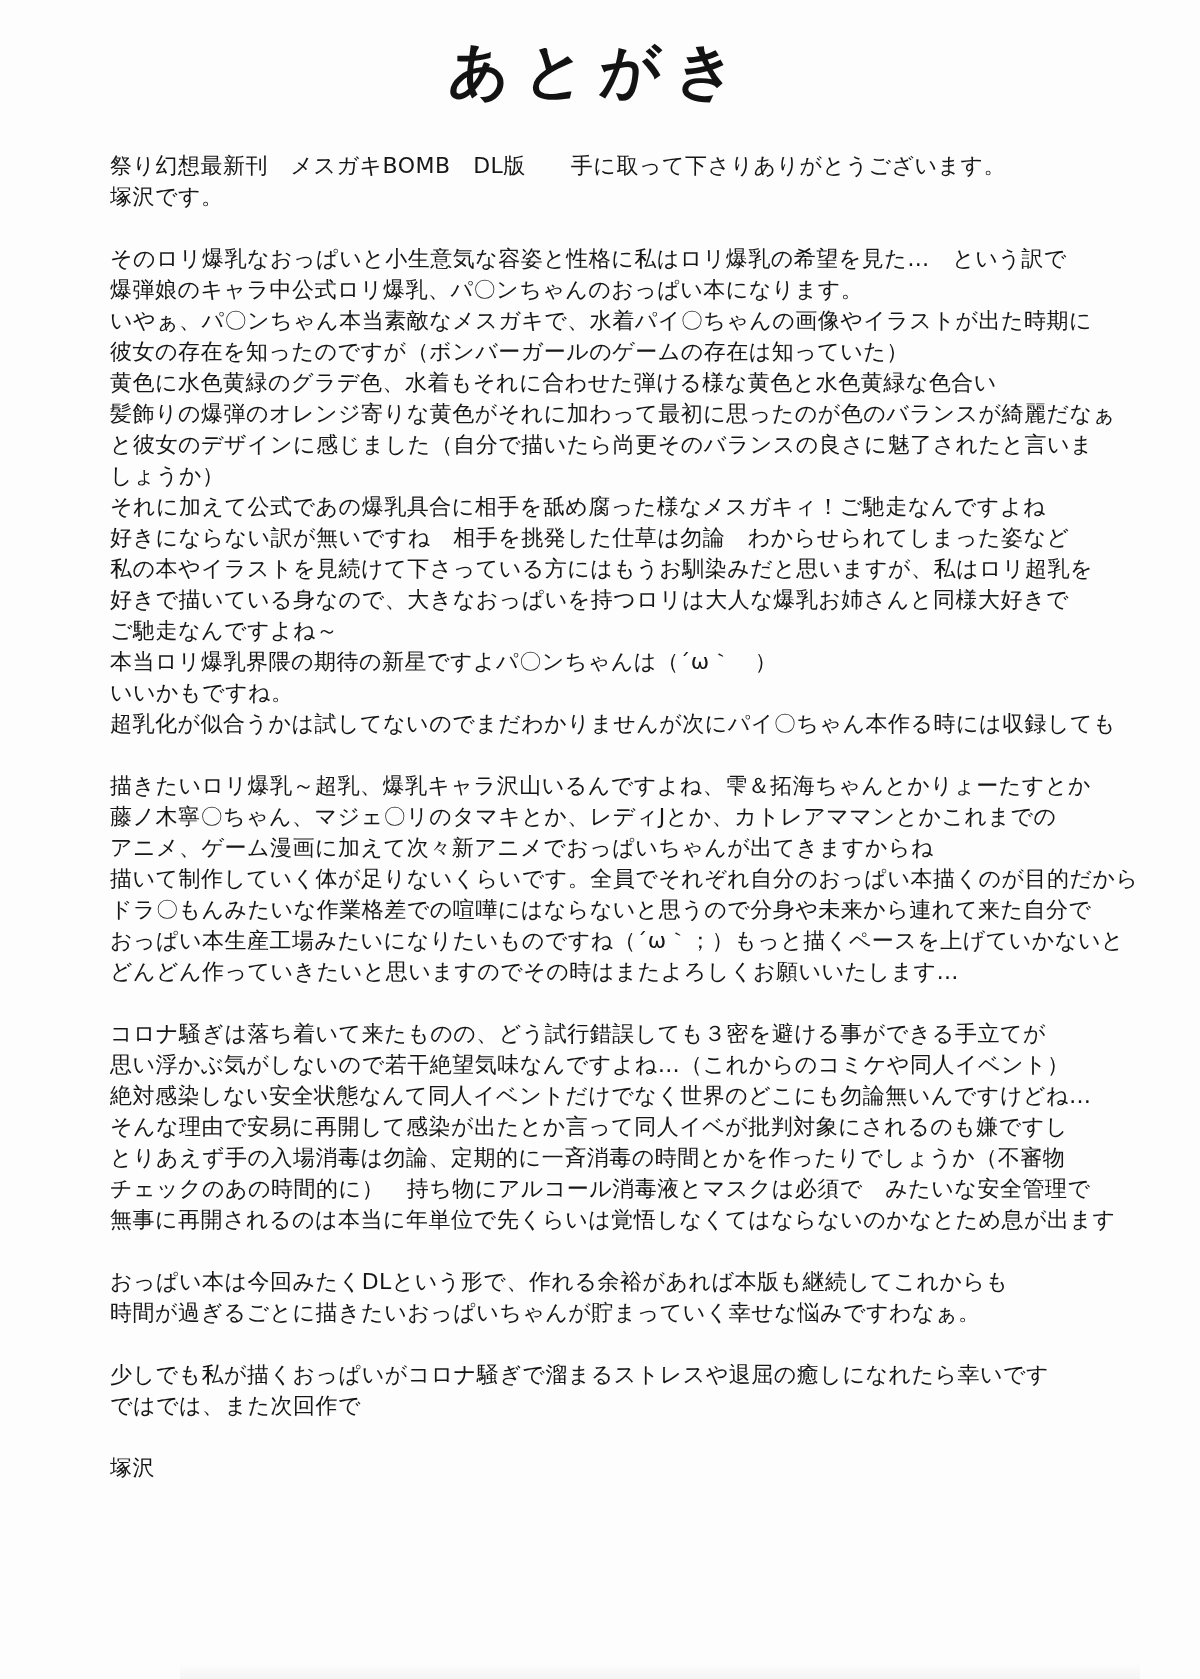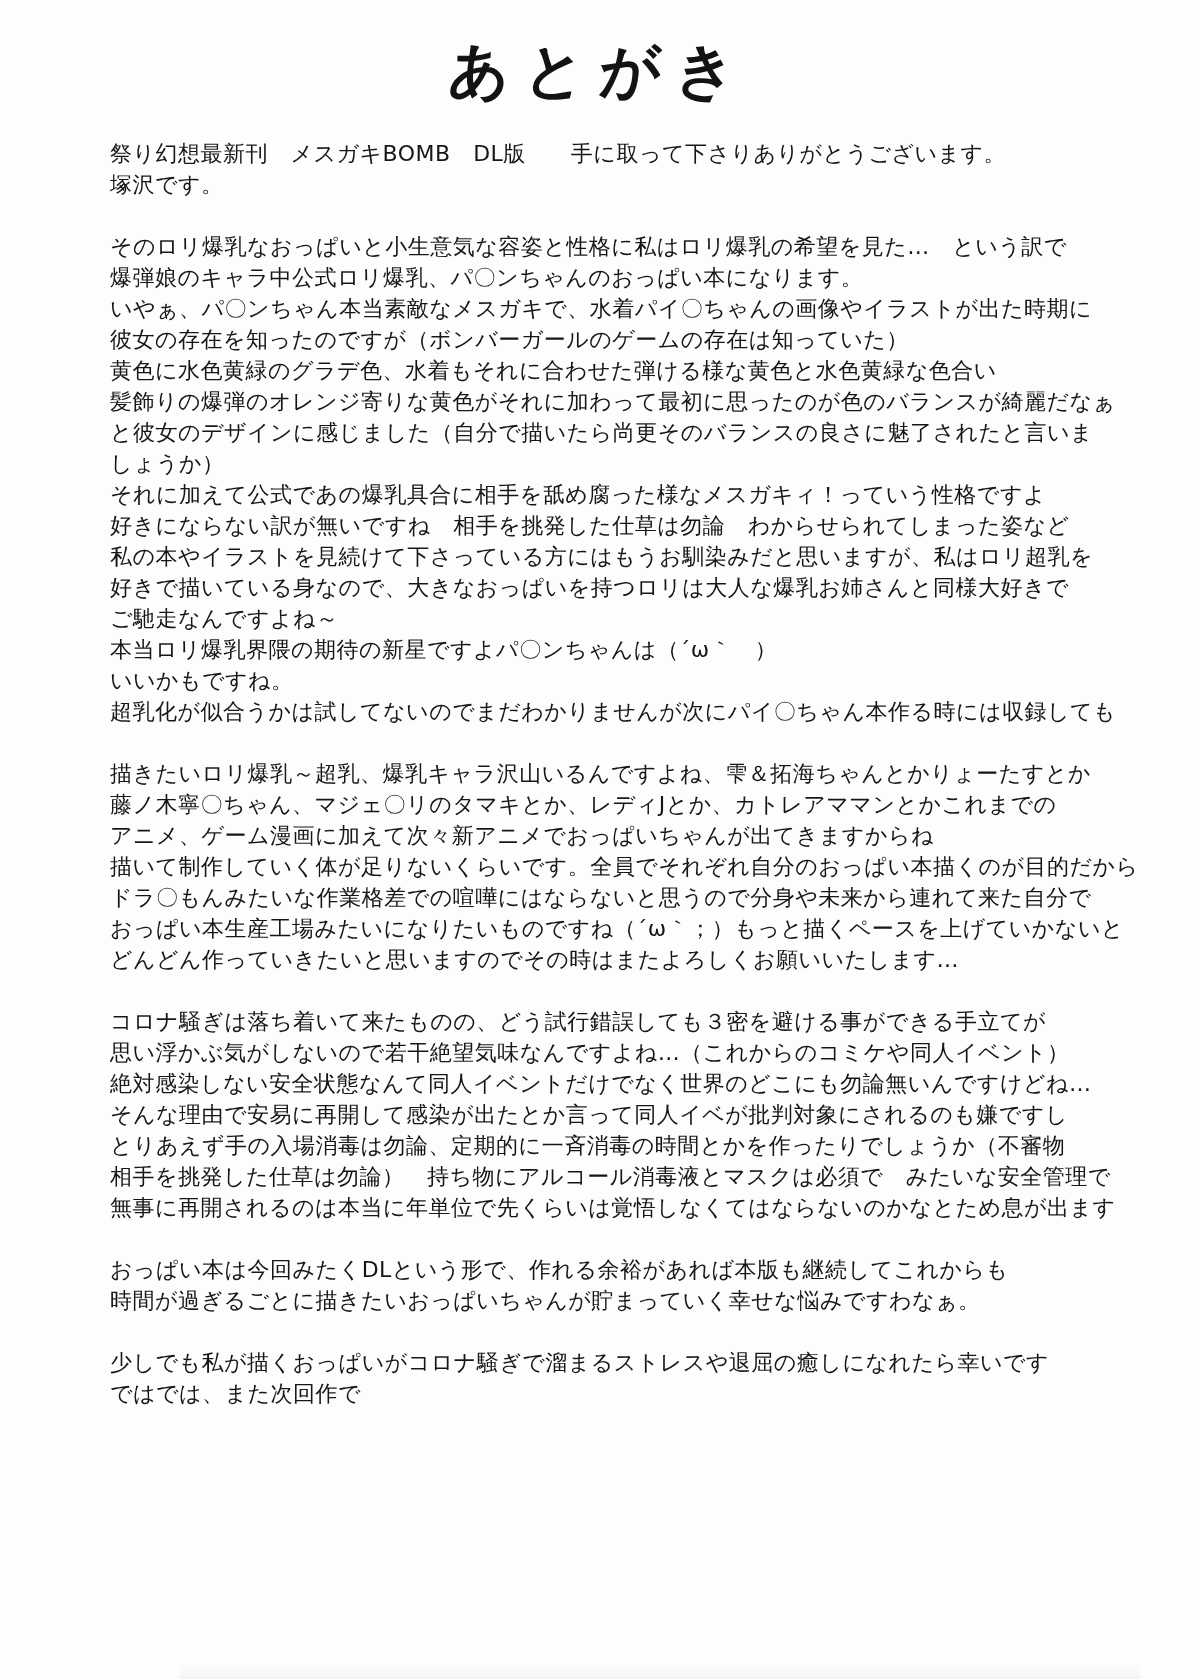--- a/index.html
+++ b/index.html
@@ -26,21 +26,21 @@
     font-family: "DejaVu Serif", "Liberation Serif", serif;
     font-weight: bold;
     font-size: 60px;
     line-height: 1.2;
     letter-spacing: 14px;
     color: #131313;
     transform: skewX(-2deg);
   }
   .body {
     position: absolute;
-    top: 138px;
+    top: 150px;
     left: 110px;
     right: 70px;
   }
   .paragraph {
     margin: 0 0 31px 0;
   }
   .line {
     font-size: 22px;
     line-height: 31px;
     white-space: pre;
@@ -68,21 +68,21 @@
       </div>
       <div class="paragraph">
         <div class="line">そのロリ爆乳なおっぱいと小生意気な容姿と性格に私はロリ爆乳の希望を見た…　という訳で</div>
         <div class="line">爆弾娘のキャラ中公式ロリ爆乳、パ〇ンちゃんのおっぱい本になります。</div>
         <div class="line">いやぁ、パ〇ンちゃん本当素敵なメスガキで、水着パイ〇ちゃんの画像やイラストが出た時期に</div>
         <div class="line">彼女の存在を知ったのですが（ボンバーガールのゲームの存在は知っていた）</div>
         <div class="line">黄色に水色黄緑のグラデ色、水着もそれに合わせた弾ける様な黄色と水色黄緑な色合い</div>
         <div class="line">髪飾りの爆弾のオレンジ寄りな黄色がそれに加わって最初に思ったのが色のバランスが綺麗だなぁ</div>
         <div class="line">と彼女のデザインに感じました（自分で描いたら尚更そのバランスの良さに魅了されたと言いま</div>
         <div class="line">しょうか）</div>
-        <div class="line">それに加えて公式であの爆乳具合に相手を舐め腐った様なメスガキィ！っていう性格ですよ</div>
+        <div class="line">それに加えて公式であの爆乳具合に相手を舐め腐った様なメスガキィ！ご馳走なんですよね</div>
         <div class="line">好きにならない訳が無いですね　相手を挑発した仕草は勿論　わからせられてしまった姿など</div>
         <div class="line">私の本やイラストを見続けて下さっている方にはもうお馴染みだと思いますが、私はロリ超乳を</div>
         <div class="line">好きで描いている身なので、大きなおっぱいを持つロリは大人な爆乳お姉さんと同様大好きで</div>
         <div class="line">ご馳走なんですよね～</div>
         <div class="line">本当ロリ爆乳界隈の期待の新星ですよパ〇ンちゃんは（´ω｀　）</div>
         <div class="line">いいかもですね。</div>
         <div class="line">超乳化が似合うかは試してないのでまだわかりませんが次にパイ〇ちゃん本作る時には収録しても</div>
       </div>
       <div class="paragraph">
         <div class="line">描きたいロリ爆乳～超乳、爆乳キャラ沢山いるんですよね、雫＆拓海ちゃんとかりょーたすとか</div>
@@ -92,26 +92,29 @@
         <div class="line">ドラ〇もんみたいな作業格差での喧嘩にはならないと思うので分身や未来から連れて来た自分で</div>
         <div class="line">おっぱい本生産工場みたいになりたいものですね（´ω｀；）もっと描くペースを上げていかないと</div>
         <div class="line">どんどん作っていきたいと思いますのでその時はまたよろしくお願いいたします…</div>
       </div>
       <div class="paragraph">
         <div class="line">コロナ騒ぎは落ち着いて来たものの、どう試行錯誤しても３密を避ける事ができる手立てが</div>
         <div class="line">思い浮かぶ気がしないので若干絶望気味なんですよね…（これからのコミケや同人イベント）</div>
         <div class="line">絶対感染しない安全状態なんて同人イベントだけでなく世界のどこにも勿論無いんですけどね…</div>
         <div class="line">そんな理由で安易に再開して感染が出たとか言って同人イベが批判対象にされるのも嫌ですし</div>
         <div class="line">とりあえず手の入場消毒は勿論、定期的に一斉消毒の時間とかを作ったりでしょうか（不審物</div>
-        <div class="line">相手を挑発した仕草は勿論）　持ち物にアルコール消毒液とマスクは必須で　みたいな安全管理で</div>
+        <div class="line">チェックのあの時間的に）　持ち物にアルコール消毒液とマスクは必須で　みたいな安全管理で</div>
         <div class="line">無事に再開されるのは本当に年単位で先くらいは覚悟しなくてはならないのかなとため息が出ます</div>
       </div>
       <div class="paragraph">
         <div class="line">おっぱい本は今回みたくDLという形で、作れる余裕があれば本版も継続してこれからも</div>
         <div class="line">時間が過ぎるごとに描きたいおっぱいちゃんが貯まっていく幸せな悩みですわなぁ。</div>
       </div>
       <div class="paragraph">
         <div class="line">少しでも私が描くおっぱいがコロナ騒ぎで溜まるストレスや退屈の癒しになれたら幸いです</div>
         <div class="line">ではでは、また次回作で</div>
       </div>
+      <div class="paragraph">
+        <div class="line">塚沢</div>
+      </div>
     </div>
   <div class="scan-shadow"></div>
 </div>
 
 </body></html>

